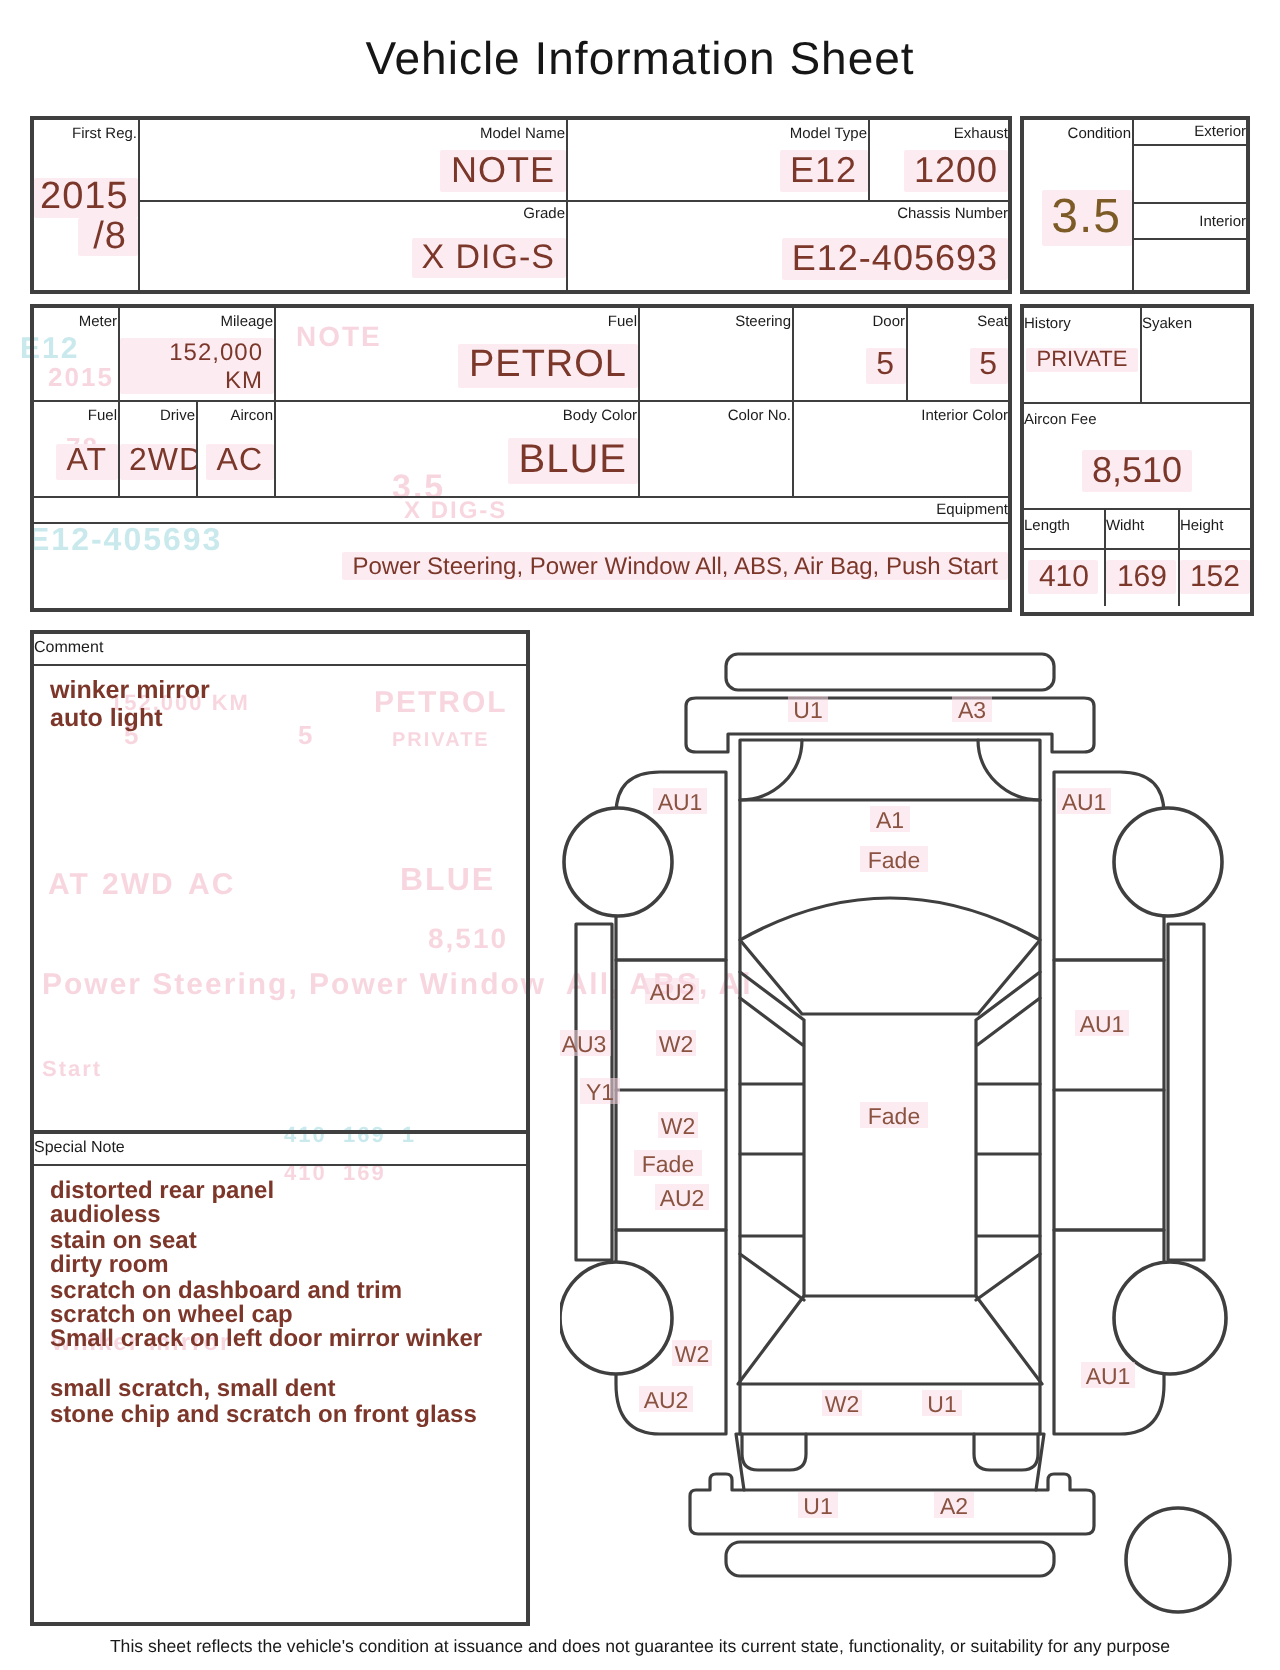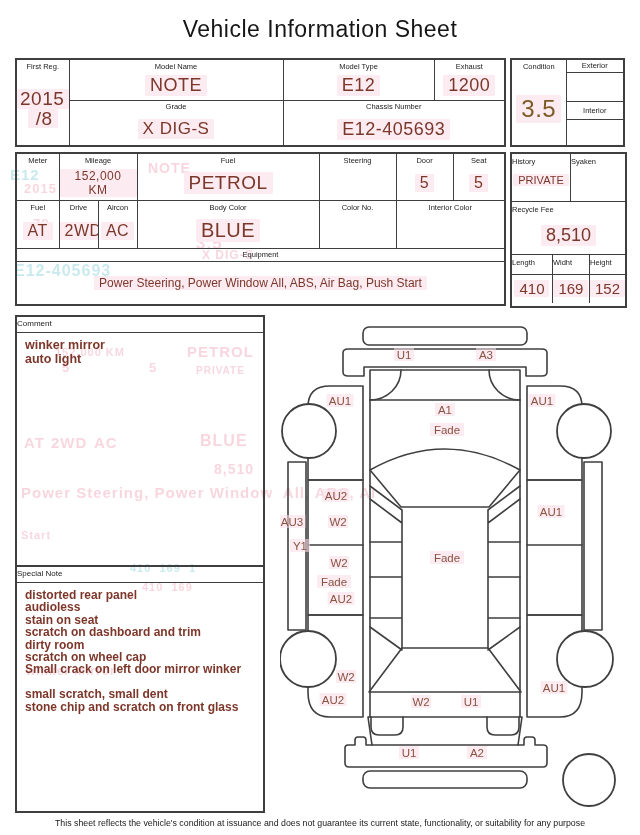--- a/index.html
+++ b/index.html
@@ -1,19 +1,19 @@
 <!DOCTYPE html>
 <html><head>
 <meta charset="utf-8">
 <style>
   html,body{margin:0;padding:0;background:#fff;}
   #sheet{position:relative;width:640px;height:835px;background:#ffffff;font-family:"Liberation Sans",sans-serif;overflow:hidden;}
   .title{position:absolute;top:16px;left:0;width:100%;text-align:center;font-size:23px;letter-spacing:.5px;color:#161616;z-index:1;}
   table.tbl{position:absolute;border-collapse:collapse;table-layout:fixed;border:2px solid #3f3f3f;z-index:1;background:transparent;}
-  .tbl td{padding:0;text-align:center;vertical-align:middle;overflow:hidden;}
+  .tbl td{padding:0;text-align:right;vertical-align:middle;overflow:hidden;}
   td.bR{border-right:1px solid #3f3f3f;}
   td.bT{border-top:1px solid #3f3f3f;}
   td.bB{border-bottom:1px solid #3f3f3f;}
   .hdr{font-size:7.5px;color:#1c1c1c;}
   .val{color:#7b372a;letter-spacing:.5px;}
   .s11{font-size:11px;} .s12{font-size:12px;} .s15{font-size:15px;} .s16{font-size:16px;}
   .s17{font-size:17px;} .s18{font-size:18px;} .s19{font-size:19px;} .s20{font-size:20px;} .s24{font-size:24px;}
   .gold{color:#7d5b26;}
   .hl{background:#fcecf2;padding:0 5px;border-radius:1px;display:inline-block;}
   .first-reg{text-align:left;font-size:19px;line-height:1.05;}
@@ -62,21 +62,21 @@
       <span class="ghost pink" style="left: 196px; top: 365px; font-size: 10px;">PRIVATE</span>
       <span class="ghost pink" style="left: 62px; top: 360px; font-size: 13px;">5</span>
       <span class="ghost pink" style="left: 149px; top: 360px; font-size: 13px;">5</span>
       <span class="ghost pink" style="left: 24px; top: 434px; font-size: 15px;">AT</span>
       <span class="ghost pink" style="left: 51px; top: 434px; font-size: 15px;">2WD</span>
       <span class="ghost pink" style="left: 94px; top: 434px; font-size: 15px;">AC</span>
       <span class="ghost pink" style="left: 200px; top: 432px; font-size: 16px;">BLUE</span>
       <span class="ghost pink" style="left: 214px; top: 461px; font-size: 14px;">8,510</span>
       <span class="ghost pink" style="left: 21px; top: 484px; font-size: 15px;">Power Steering, Power Window  All, ABS, Ai</span>
       <span class="ghost pink" style="left: 21px; top: 529px; font-size: 11px;">Start</span>
-      <span class="ghost cyan" style="left: 130px; top: 562px; font-size: 11px;">410  169  1</span>
+      <span class="ghost cyan" style="left: 142px; top: 562px; font-size: 11px;">410  169  1</span>
       <span class="ghost pink" style="left: 142px; top: 581px; font-size: 11px;">410  169</span>
       <span class="ghost pink" style="left: 26px; top: 664px; font-size: 12px;">winker mirror</span>
     </div>
 
   <div class="title">Vehicle Information Sheet</div>
 
   <table class="tbl" style="left:15px;top:58px;width:489px">
     <colgroup>
         <col style="width:53px">
         <col style="width:214px">
@@ -189,21 +189,21 @@
     <div class="prow pbb" style="height:47px">
       <div class="pcol pbr" style="width:59px">
         <div class="phdr">History</div>
         <div class="pval s11" style="padding-top:8px"><span class="hl">PRIVATE</span></div>
       </div>
       <div class="pcol" style="flex:1">
         <div class="phdr">Syaken</div>
         <div class="pval"></div>
       </div>
     </div>
-    <div class="phdr" style="height:14px">Recycle Fee</div>
+    <div class="phdr" style="height:14px">Aircon Fee</div>
     <div class="pval s18 pbb" style="height:29px;padding-top:6px"><span class="hl">8,510</span></div>
     <div class="prow" style="height:48px">
       <div class="pcol pbr" style="width:42px">
         <div class="phdr pbb" style="height:16px">Length</div>
         <div class="pval s15" style="padding-top:5px"><span class="hl">410</span></div>
       </div>
       <div class="pcol pbr" style="width:38px">
         <div class="phdr pbb" style="height:16px">Widht</div>
         <div class="pval s15" style="padding-top:5px"><span class="hl">169</span></div>
       </div>
@@ -221,22 +221,22 @@
         <div>auto light</div>
       </div>
   </div>
 
   <div class="box" style="left:15px;top:565px;width:246px;height:244px">
     <div class="box-hdr">Special Note</div>
     <div class="box-body" id="special-lines">
         <div>distorted rear panel</div>
         <div>audioless</div>
         <div>stain on seat</div>
+        <div>dirty room</div>
         <div>scratch on dashboard and trim</div>
-        <div>dirty room</div>
         <div>scratch on wheel cap</div>
         <div>Small crack on left door mirror winker</div>
         <div>&nbsp;</div>
         <div>small scratch, small dent</div>
         <div>stone chip and scratch on front glass</div>
       </div>
   </div>
 
   <svg id="diagram" viewBox="280 310 360 505">
     <g class="ln">

